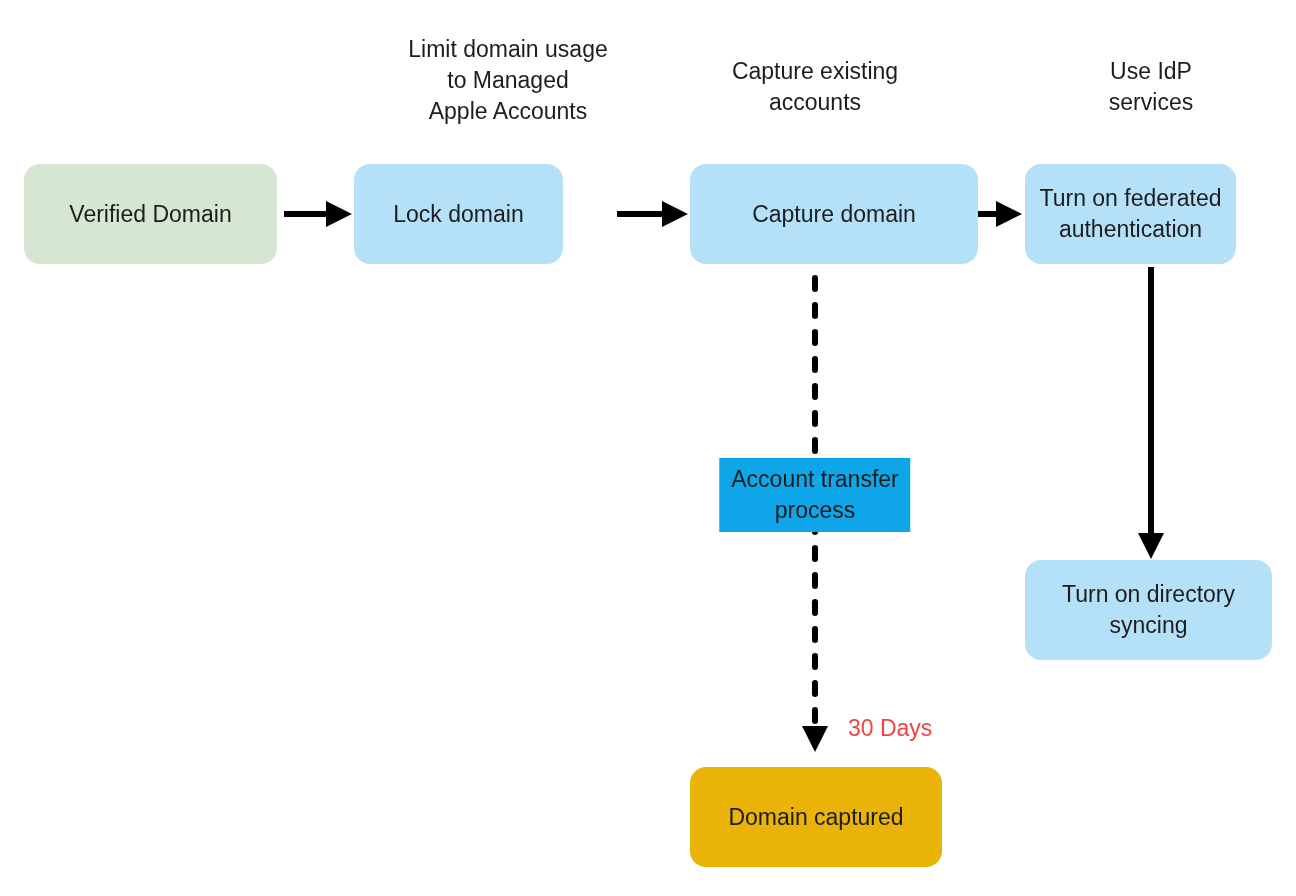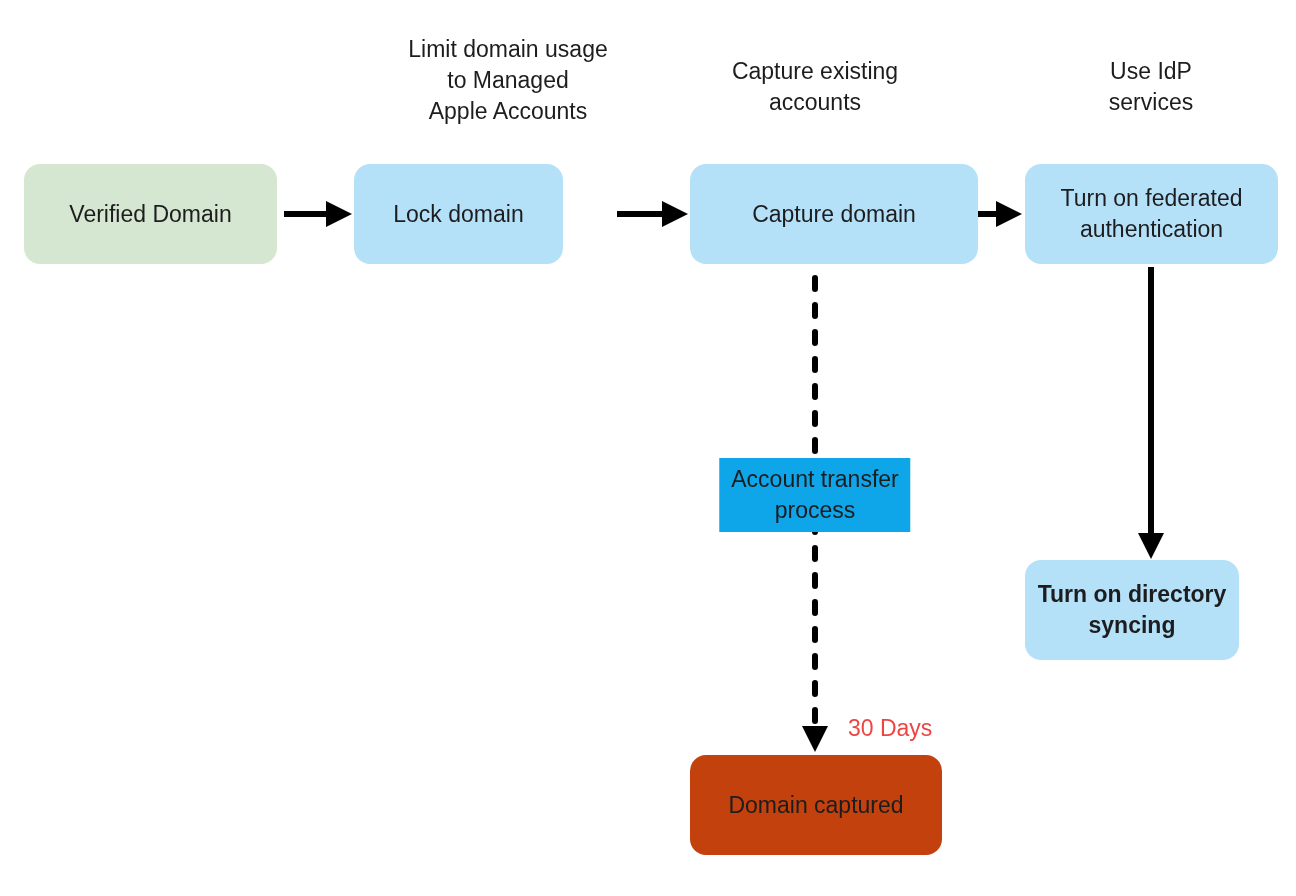--- a/index.html
+++ b/index.html
@@ -32,27 +32,27 @@
     align-items: center;
     justify-content: center;
     text-align: center;
     font-size: 23px;
     line-height: 31px;
     white-space: pre-line;
     color: #1d1d1f;
   }
   .node.green  { background: #d5e6d1; }
   .node.blue   { background: #b5e1f8; }
-  .node.orange { background: #c2410c; }
+  .node.orange { background: #eab308; margin-top: 12px; }
 
   .node-verified  { left: 24px;   top: 164px; width: 253px; }
   .node-lock      { left: 354px;  top: 164px; width: 209px; }
   .node-capture   { left: 690px;  top: 164px; width: 288px; text-align: right; }
-  .node-federated { left: 1025px; top: 164px; width: 253px; }
-  .node-directory { left: 1025px; top: 560px; width: 214px; font-weight: bold; }
+  .node-federated { left: 1025px; top: 164px; width: 211px; }
+  .node-directory { left: 1025px; top: 560px; width: 247px; }
   .node-captured  { left: 690px;  top: 755px; width: 252px; }
 
   .note {
     position: absolute;
     font-size: 23px;
     line-height: 31px;
     text-align: center;
     white-space: pre-line;
     color: #1d1d1f;
     transform: translateX(-50%);

